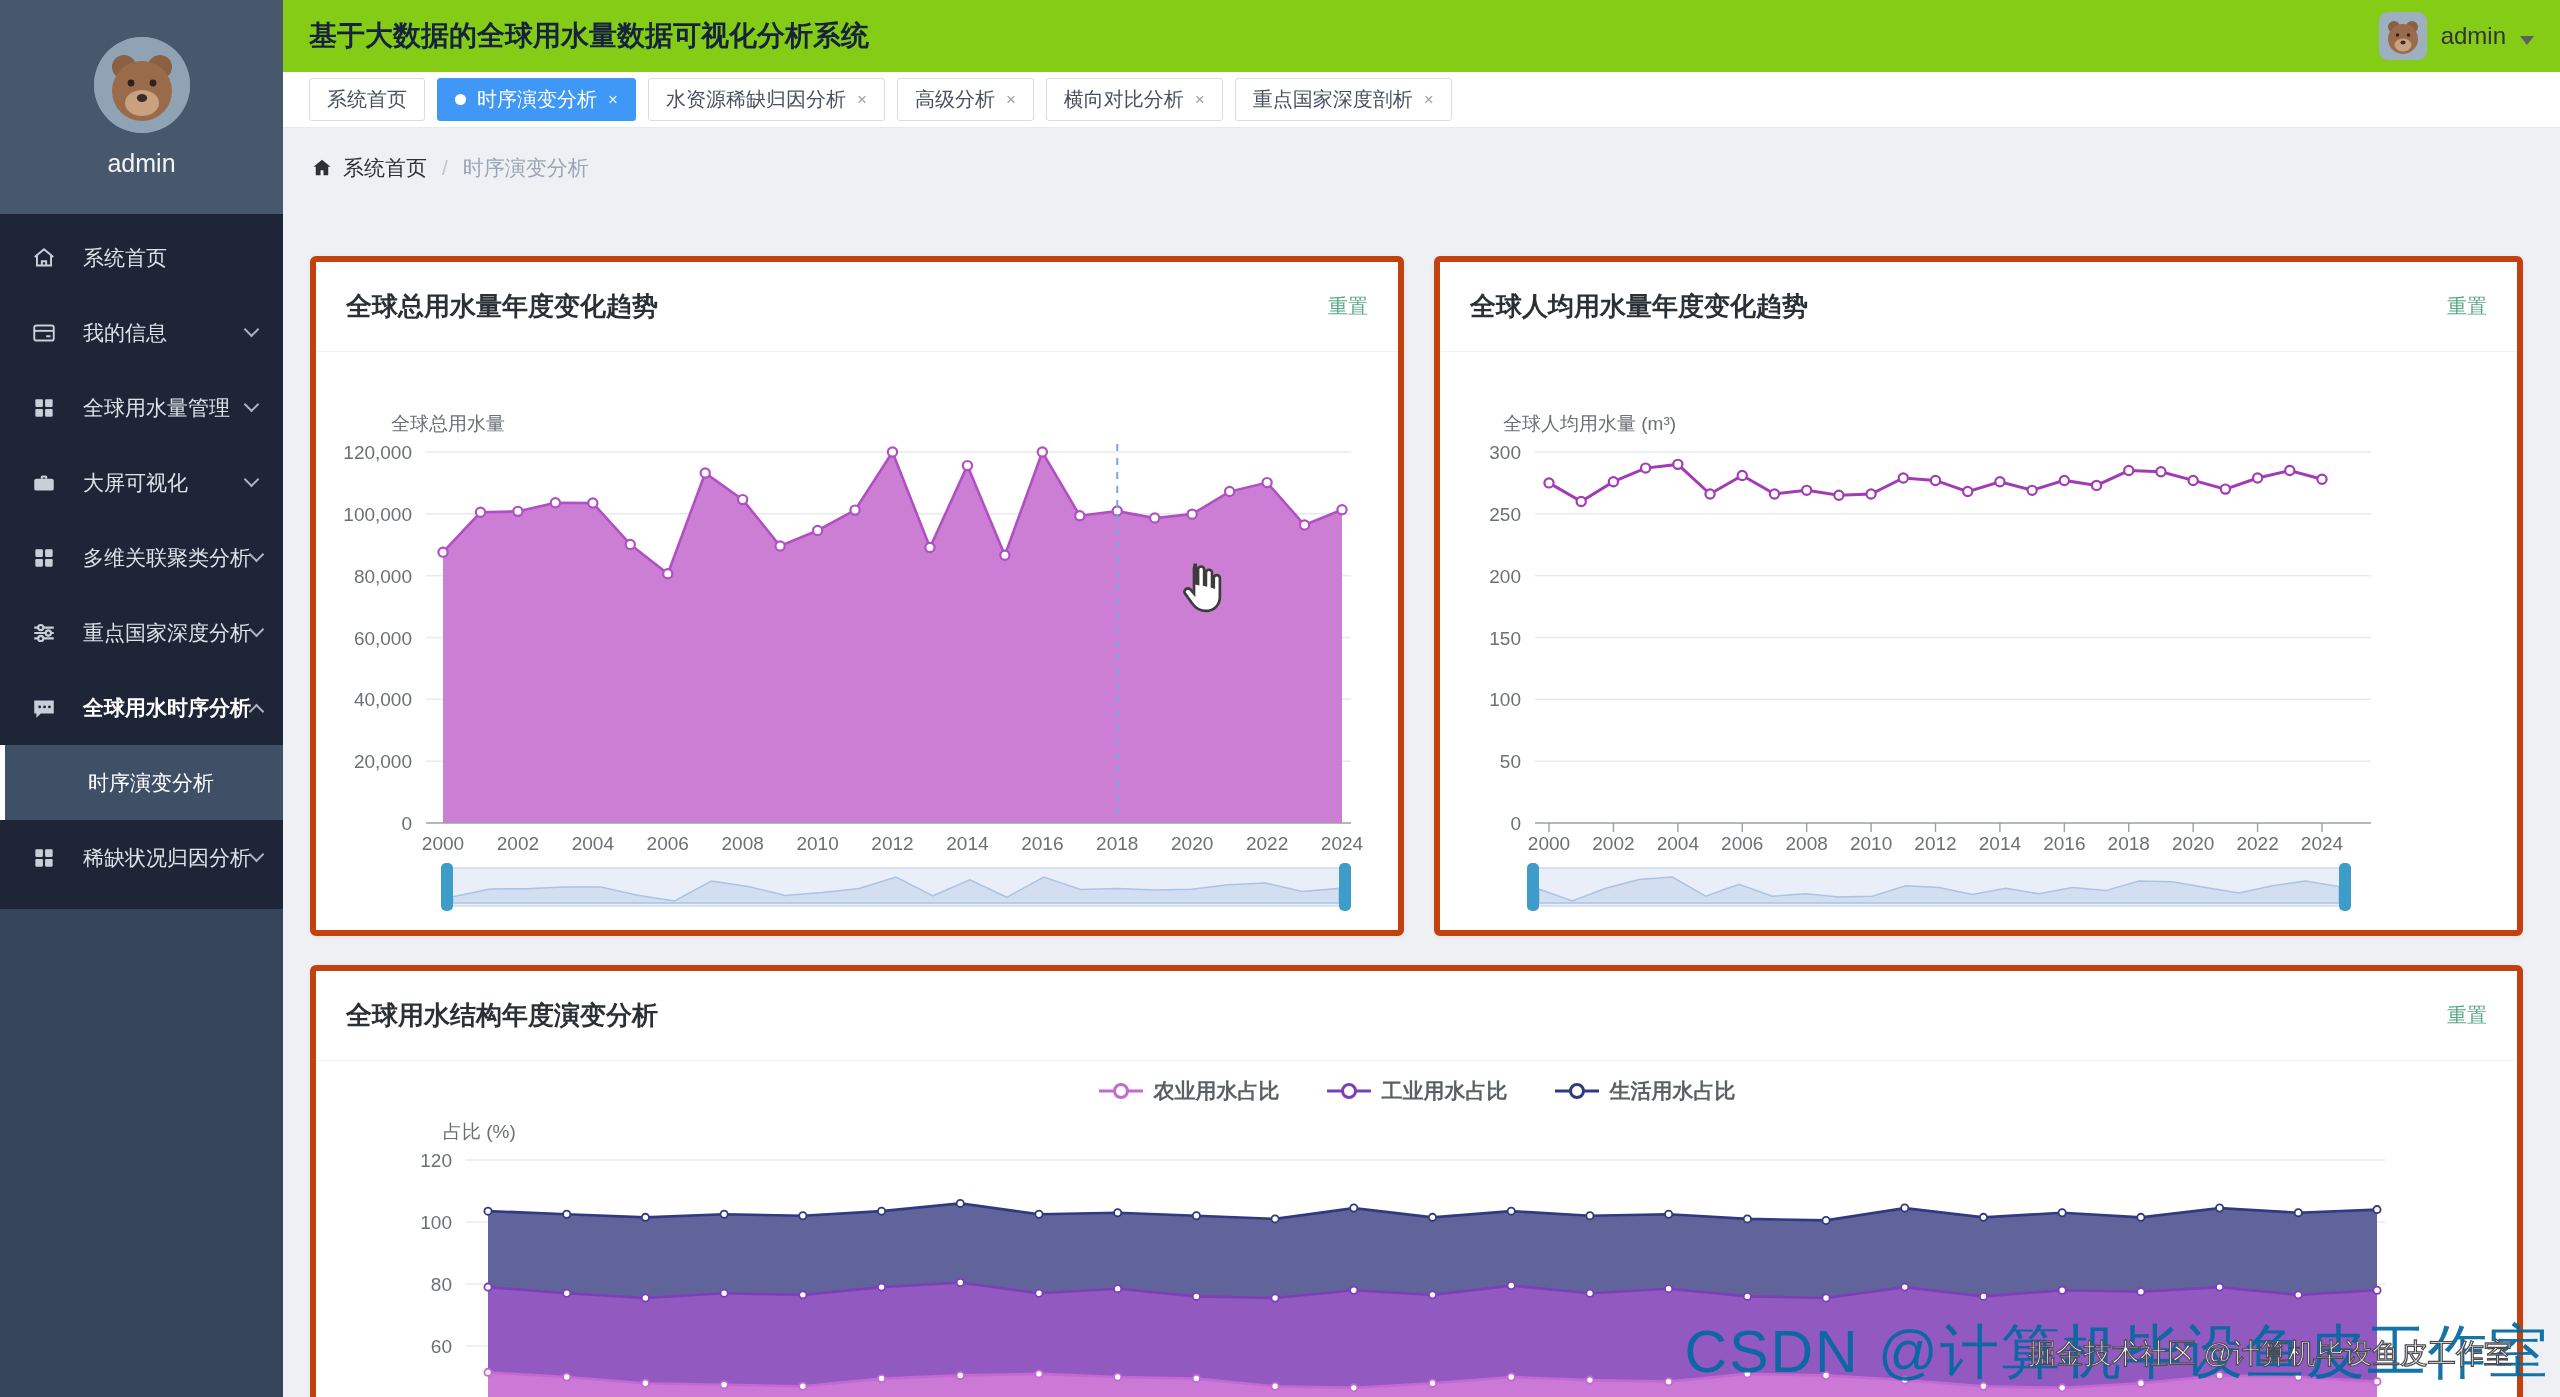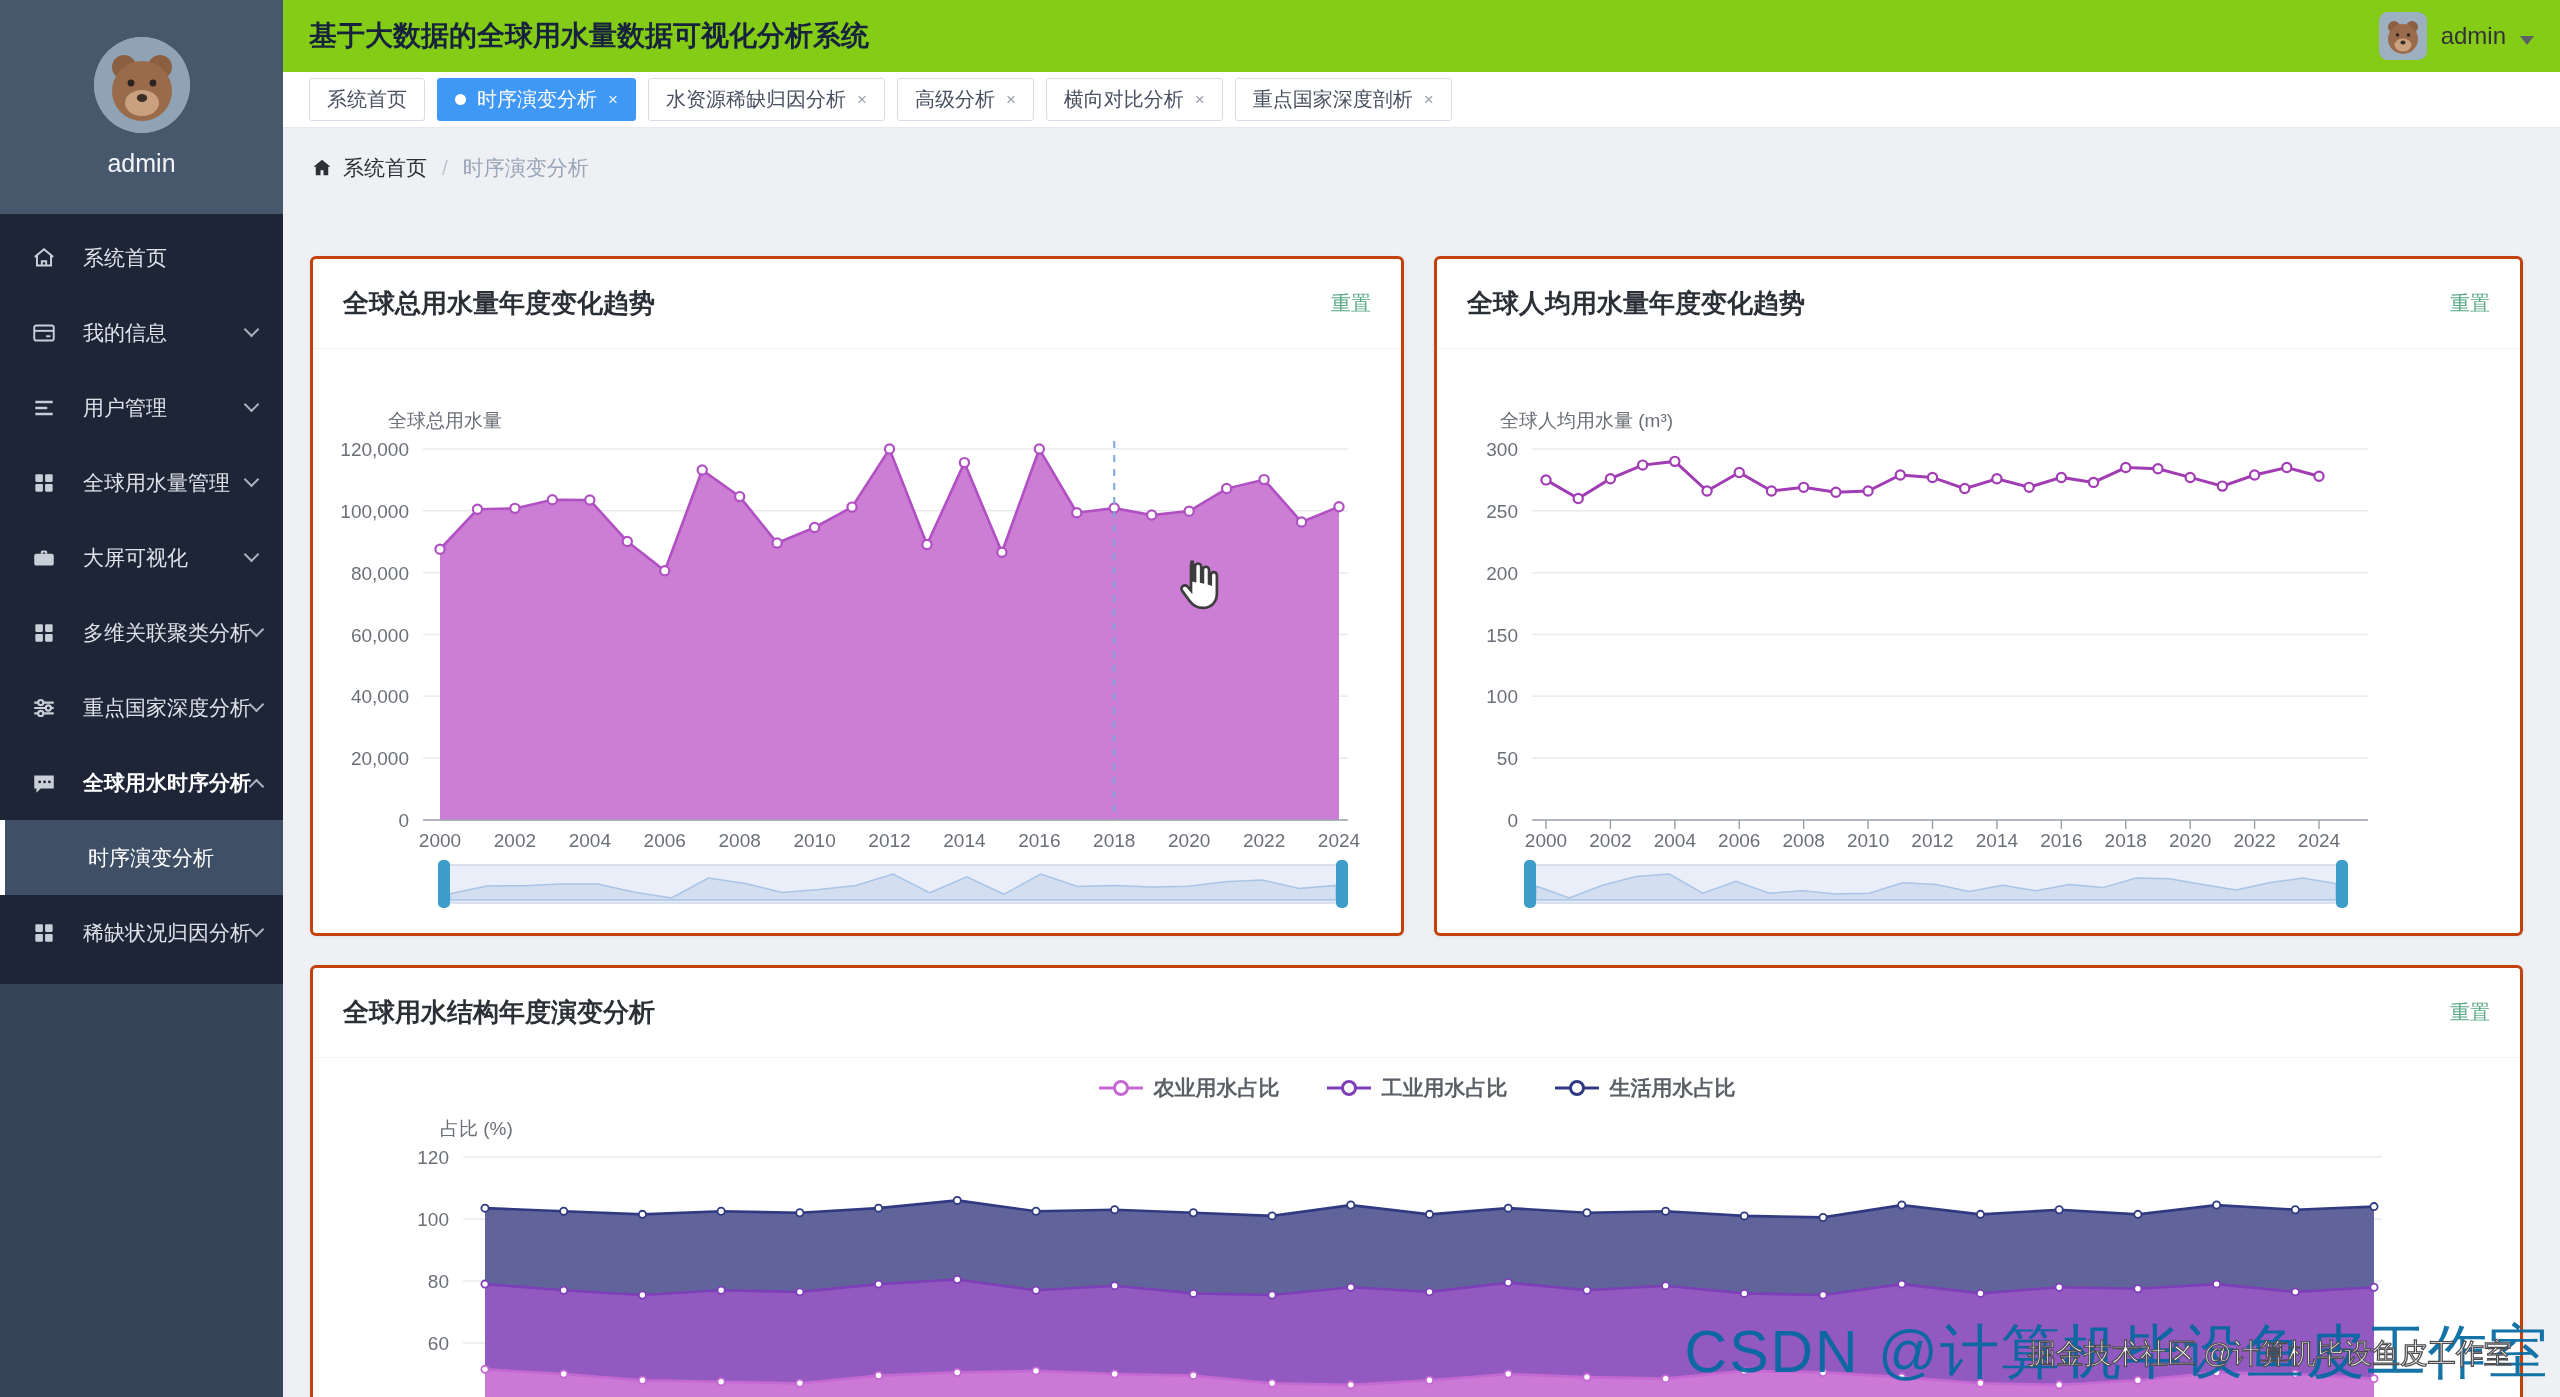--- a/index.html
+++ b/index.html
@@ -34,21 +34,21 @@
   .tab .dot{width:11px;height:11px;border-radius:50%;background:#fff;display:none;}
   .tab.active .dot{display:block;}
   .tab .close{font-size:17px;color:#9aa0ab;line-height:1;}
   .tab.active .close{color:#eaf3ff;}
   
   .content{position:absolute;left:283px;top:128px;right:0;bottom:0;}
   .breadcrumb{position:absolute;left:28px;top:26px;display:flex;align-items:center;gap:15px;font-size:21px;}
   .bc-root{display:flex;align-items:center;gap:10px;color:#2d3136;font-weight:500;cursor:pointer;}
   .bc-sep{color:#c0c4cc;}
   .bc-current{color:#9aa6b8;}
-  .card{position:absolute;background:#fff;border-radius:6px;border:3px solid #c2410c;box-shadow:0 1px 5px rgba(0,0,0,.05);}
+  .card{position:absolute;background:#fff;border-radius:6px;border:6px solid #c2410c;box-shadow:0 1px 5px rgba(0,0,0,.05);}
   .card-header{height:90px;display:flex;align-items:center;justify-content:space-between;padding:0 30px;border-bottom:1px solid #f1f3f6;}
   .card-title{font-size:26px;font-weight:bold;color:#2b2f36;}
   .card-reset{font-size:20px;color:#57a885;cursor:pointer;}
   .chart-box{position:relative;width:100%;height:calc(100% - 90px);overflow:visible;}
   svg.chart{position:absolute;left:0;top:0;}
   
   .tooltip{position:absolute;left:642px;top:238px;min-width:248px;background:#fff;border-radius:8px;
            box-shadow:0 4px 20px rgba(0,0,0,.18);padding:18px 24px 20px;z-index:5;}
   .tt-title{font-size:23px;color:#3a3f45;margin-bottom:16px;}
   .tt-row{display:flex;align-items:center;font-size:23px;color:#5a6068;}
@@ -97,29 +97,20 @@
   </div>
         <div class="menu-item">
     <span class="mi-icon">
             <svg width="26" height="26" viewBox="0 0 24 24" fill="none" stroke="#c9cfd8" stroke-width="1.8">
               <rect x="3" y="5" width="18" height="14" rx="2"></rect>
               <path d="M3 10h18"></path>
               <path d="M14 15h4"></path>
             </svg>
           </span>
     <span class="mi-label">我的信息</span>
-    <span class="chev"></span>
-  </div>
-        <div class="menu-item">
-    <span class="mi-icon">
-            <svg width="26" height="26" viewBox="0 0 24 24" stroke="#c9cfd8" stroke-width="2.4" fill="none">
-              <path d="M4 6.5h16M4 12h11M4 17.5h16"></path>
-            </svg>
-          </span>
-    <span class="mi-label">用户管理</span>
     <span class="chev"></span>
   </div>
         <div class="menu-item">
     <span class="mi-icon">
             <svg width="26" height="26" viewBox="0 0 24 24" fill="#c9cfd8">
               <rect x="4" y="4" width="7" height="7" rx="1"></rect>
               <rect x="13" y="4" width="7" height="7" rx="1"></rect>
               <rect x="4" y="13" width="7" height="7" rx="1"></rect>
               <rect x="13" y="13" width="7" height="7" rx="1"></rect>
             </svg>

